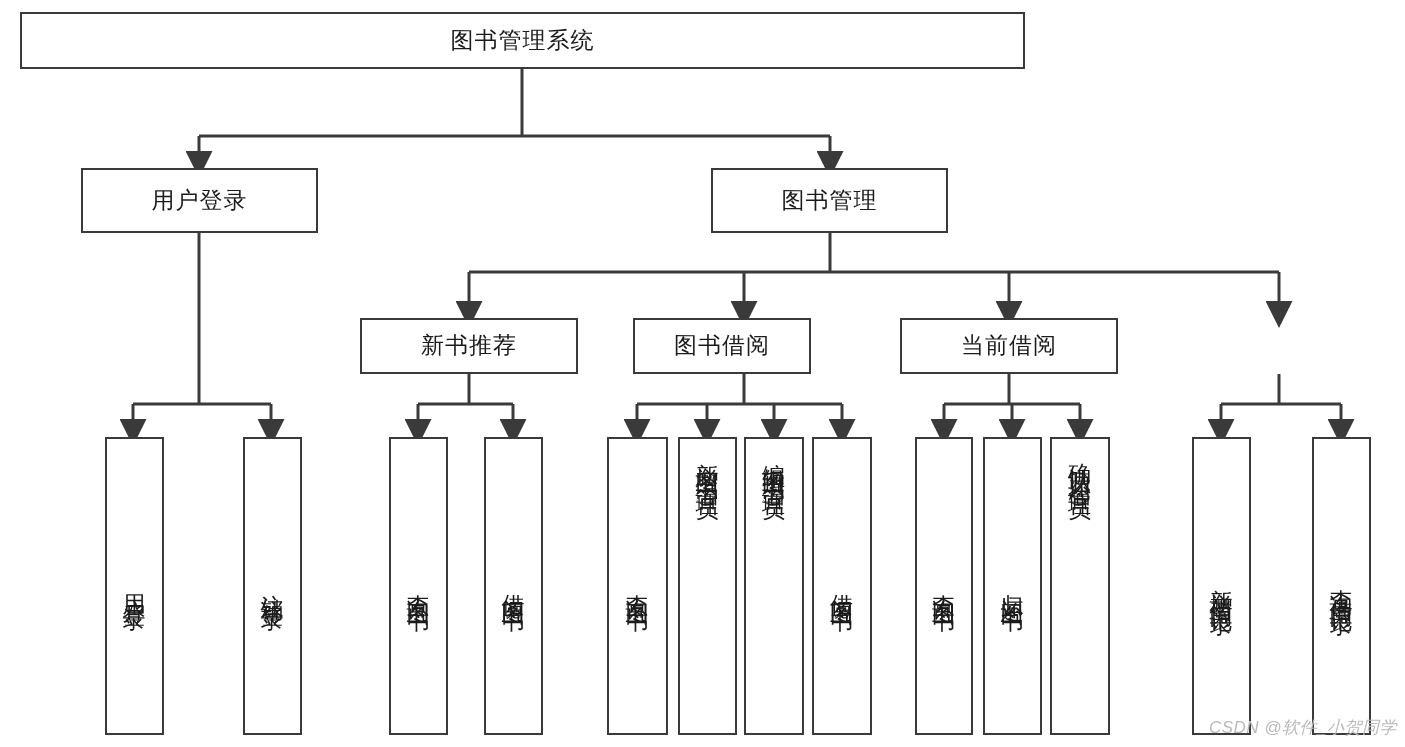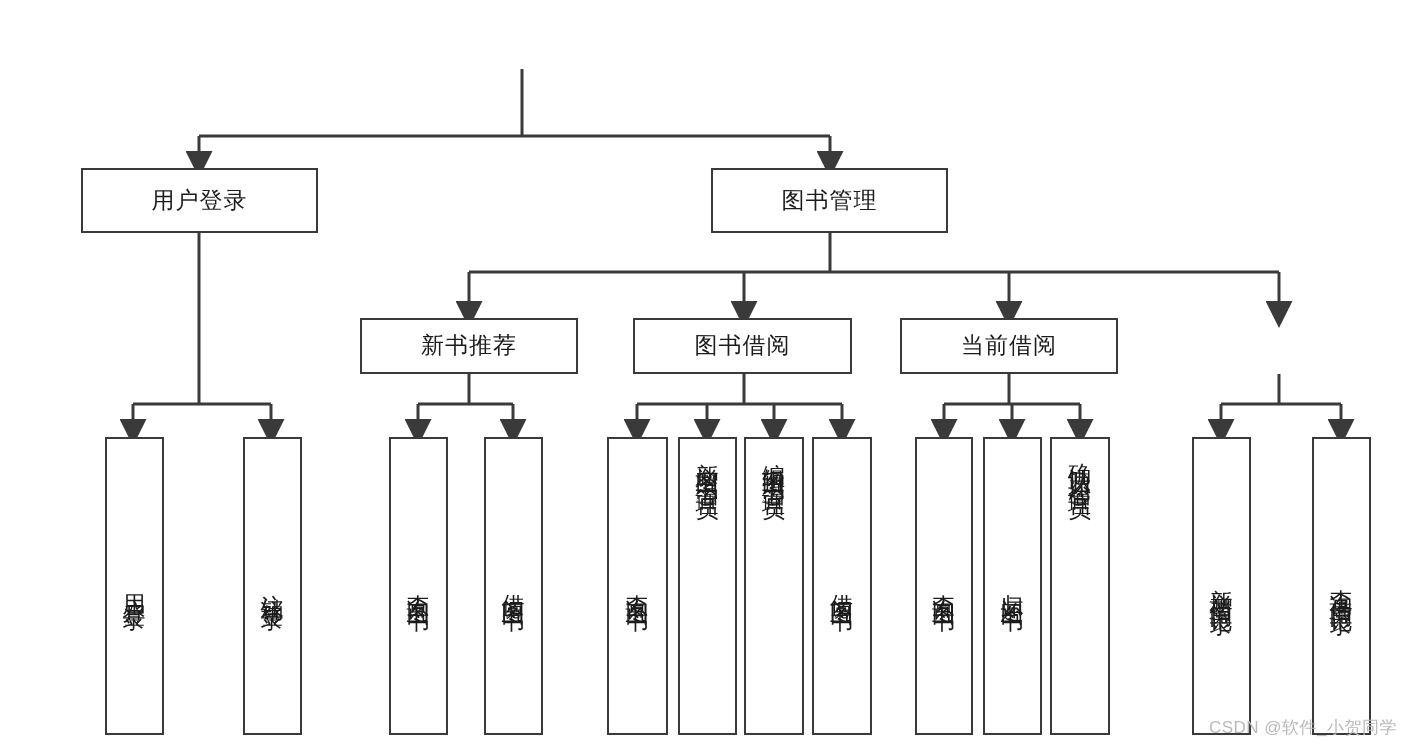--- a/index.html
+++ b/index.html
@@ -60,20 +60,21 @@
   }
   .watermark {
     position: absolute;
     right: 8px;
     bottom: 8px;
     font-size: 17px;
     color: #b9b9b9;
     letter-spacing: 0.5px;
     z-index: 5;
     white-space: nowrap;
+    font-style: italic;
   }
 </style>
 </head>
 <body>
 
 <div id="stage">
 
   <svg id="edges" viewBox="0 0 1405 747" xmlns="http://www.w3.org/2000/svg">
     <defs>
       <marker id="arrow" markerWidth="9" markerHeight="9" refX="1" refY="4.5" orient="auto" markerUnits="strokeWidth">
@@ -117,32 +118,35 @@
       <path d="M1012,404 L1012,422" marker-end="url(#arrow)"></path>
       <path d="M1080,404 L1080,422" marker-end="url(#arrow)"></path>
 
       <path d="M1279,374 L1279,404"></path>
       <path d="M1221,404 L1341,404"></path>
       <path d="M1221,404 L1221,422" marker-end="url(#arrow)"></path>
       <path d="M1341,404 L1341,422" marker-end="url(#arrow)"></path>
     </g>
   </svg>
 
+  <div class="node h" style="left:20px; top:12px; width:1005px; height:57px;">
+    <span>图书管理系统</span>
+  </div>
 
   <div class="node h" style="left:81px; top:168px; width:237px; height:65px;">
     <span>用户登录</span>
   </div>
   <div class="node h" style="left:360px; top:318px; width:218px; height:56px;">
     <span>新书推荐</span>
   </div>
 
   <div class="node h" style="left:711px; top:168px; width:237px; height:65px;">
     <span>图书管理</span>
   </div>
-  <div class="node h" style="left:633px; top:318px; width:219px; height:56px;">
+  <div class="node h" style="left:633px; top:318px; width:178px; height:56px;">
     <span>图书借阅</span>
   </div>
   <div class="node h" style="left:900px; top:318px; width:218px; height:56px;">
     <span>当前借阅</span>
   </div>
 
   <div class="node v centered" style="left:105px; top:437px; width:59px; height:298px;">
     <span class="vlabel">用户登录</span>
   </div>
   <div class="node v centered" style="left:243px; top:437px; width:59px; height:298px;">

